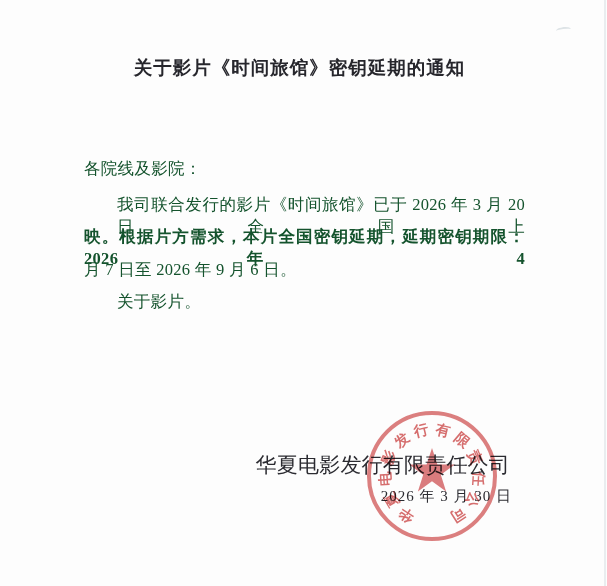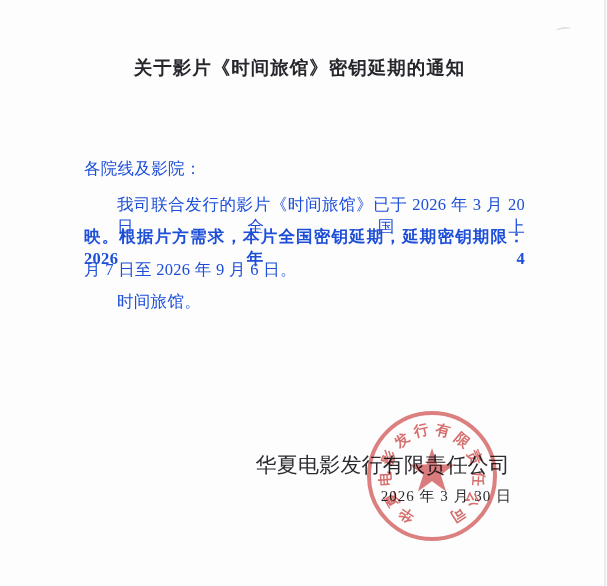--- a/index.html
+++ b/index.html
@@ -10,21 +10,21 @@
     color:#2b2b31;
   }
   .abs{position:absolute;}
   .title{
     top:55px;left:0;width:599px;text-align:center;
     font-family:"Liberation Sans","DejaVu Sans",sans-serif;
     font-weight:bold;font-size:18.5px;letter-spacing:1px;color:#26262c;
   }
   .bodyline{
     left:84px;width:441px;font-size:16.5px;letter-spacing:.3px;
-    white-space:nowrap;color:#1d4ed8;
+    white-space:nowrap;color:#14532d;
   }
   .just{white-space:normal;text-align:justify;text-align-last:justify;}
   .salutation{top:158px;}
   .l1{top:194px;padding-left:33px;width:408px;}
   .l2{top:226px;font-weight:bold;}
   .l3{top:259px;}
   .closing{top:291px;left:117px;}
   .signature{
     top:451px;right:97px;text-align:right;font-size:21px;letter-spacing:.2px;
   }
@@ -67,21 +67,21 @@
   <div class="abs title">关于影片《时间旅馆》密钥延期的通知</div>
 
   <div class="abs bodyline salutation">各院线及影院：</div>
 
   <div>
     <div class="abs bodyline just l1">我司联合发行的影片《时间旅馆》已于 2026 年 3 月 20 日全国上</div>
     <div class="abs bodyline just l2">映。根据片方需求，本片全国密钥延期，延期密钥期限：2026 年 4</div>
     <div class="abs bodyline l3">月 7 日至 2026 年 9 月 6 日。</div>
   </div>
 
-  <div class="abs bodyline closing">时间旅馆。</div>
+  <div class="abs bodyline closing">关于影片。</div>
 
   <div class="abs signature">华夏电影发行有限责任公司</div>
 
   <div class="abs sigdate">2026 年 3 月 30 日</div>
 
   <div class="abs seal">
     <div class="seal-ring"></div>
     <div class="seal-arc">
         <span style="transform: rotate(-147deg) translateY(-47px);">华</span>
         <span style="transform: rotate(-120.273deg) translateY(-47px);">夏</span>

